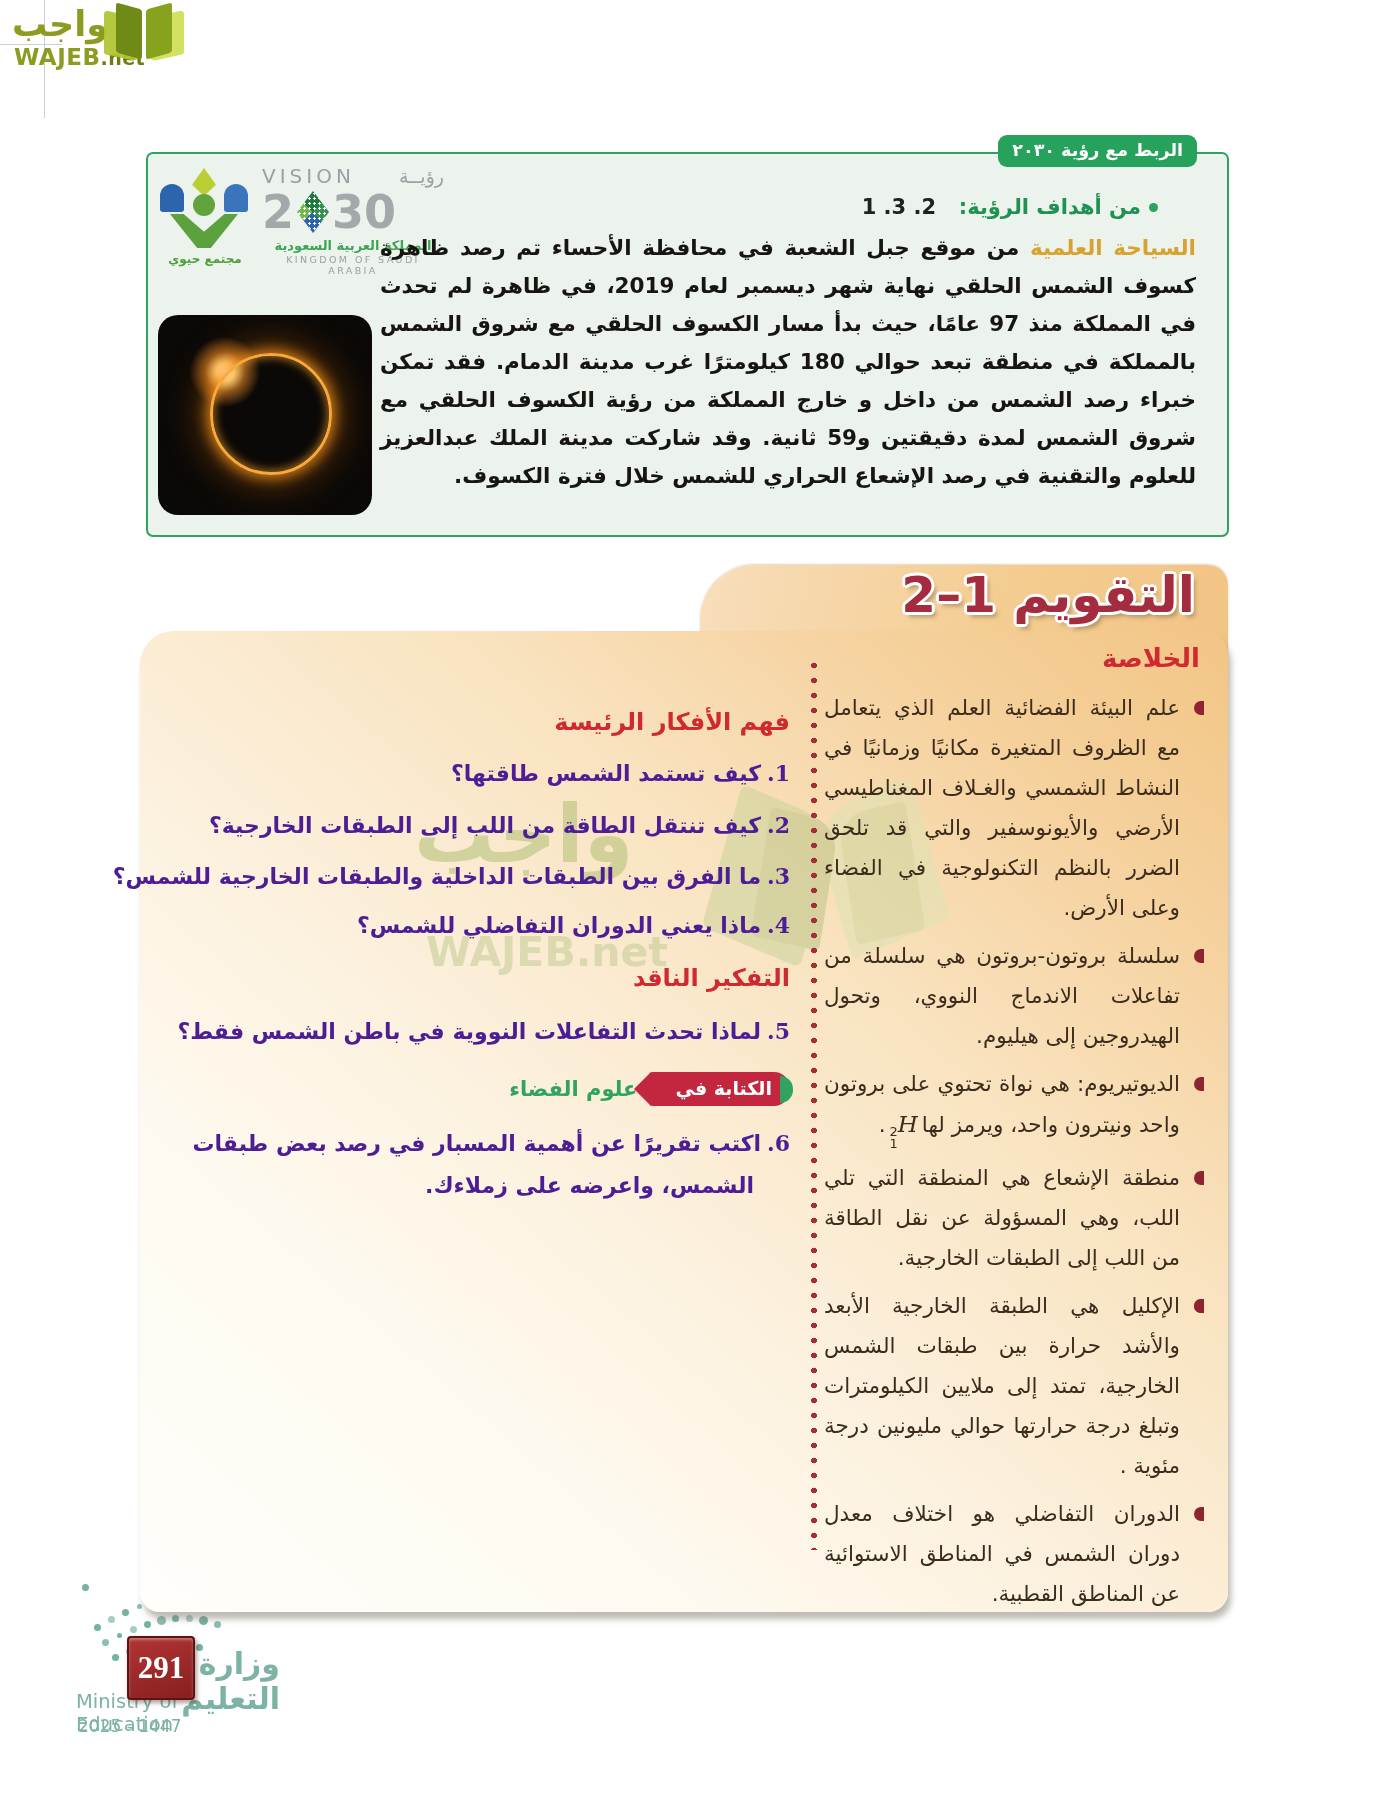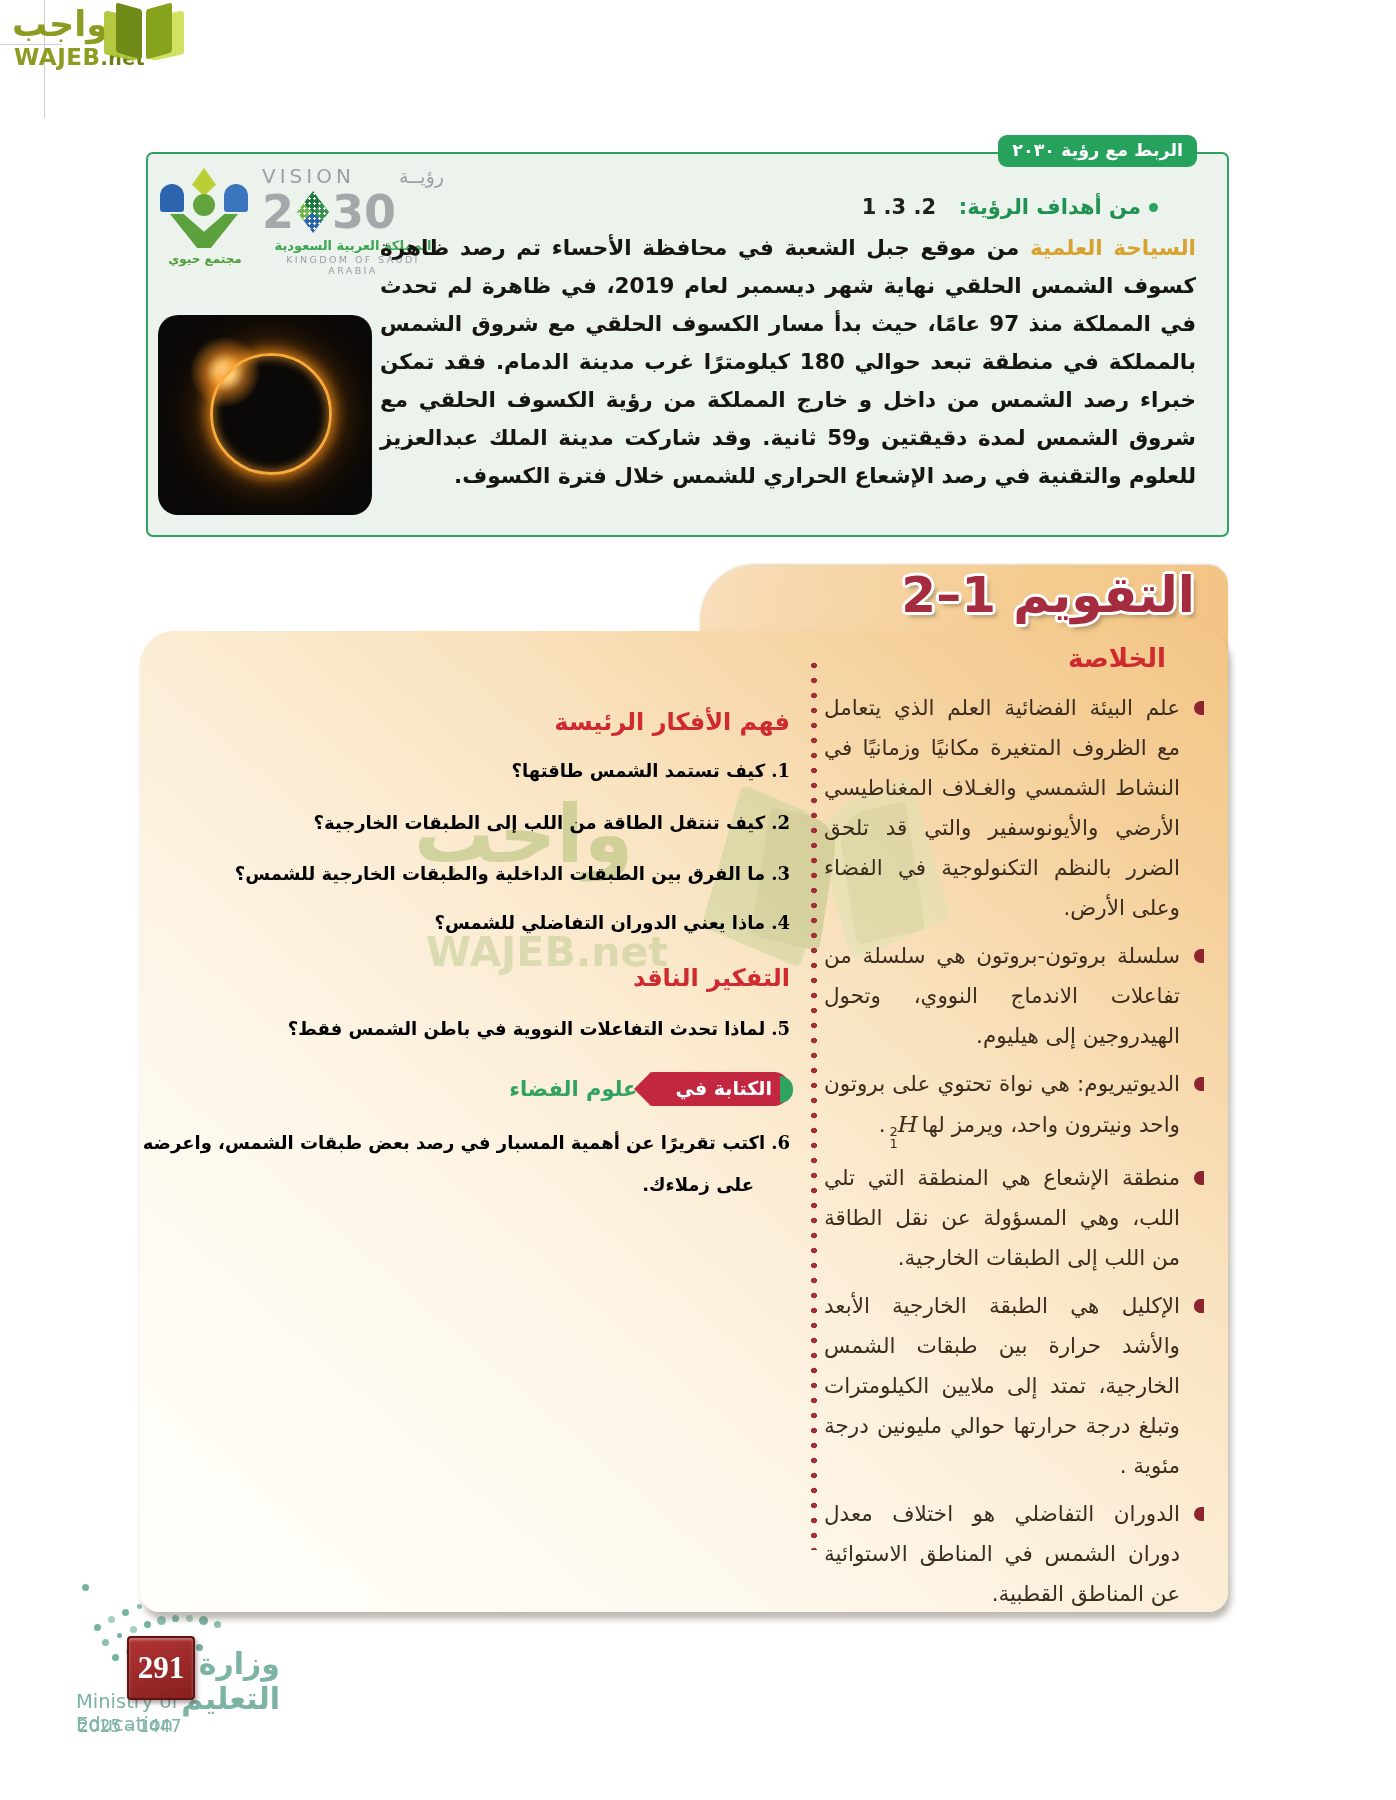--- a/index.html
+++ b/index.html
@@ -79,37 +79,37 @@
   .wm i{position:absolute;display:block;}
   .wb1{left:310px;top:14px;width:106px;height:148px;background:#c7d297;transform:rotate(16deg) skewY(7deg);border-radius:8px 44px 8px 8px;}
   .wb2{left:420px;top:6px;width:106px;height:148px;background:#dce3b4;transform:rotate(-16deg) skewY(-7deg);border-radius:44px 8px 8px 8px;}
   .wb3{left:352px;top:26px;width:70px;height:130px;background:#b5c383;transform:rotate(9deg) skewY(4deg);border-radius:6px 30px 6px 6px;}
   .wb4{left:438px;top:20px;width:70px;height:130px;background:#cbd59e;transform:rotate(-9deg) skewY(-4deg);border-radius:30px 6px 6px 6px;}
 
   .box-title{position:absolute;right:201px;top:566px;direction:rtl;font-size:50px;font-weight:bold;color:#a42c3e;z-index:4;
      text-shadow:-3px 0 0 #fff,3px 0 0 #fff,0 -3px 0 #fff,0 3px 0 #fff,
                  -2px -2px 0 #fff,2px -2px 0 #fff,-2px 2px 0 #fff,2px 2px 0 #fff,
                  4px 5px 4px rgba(120,95,70,.5);}
-  .khulasa{position:absolute;right:230px;top:643px;font-size:26px;font-weight:bold;color:#d02a31;direction:rtl;z-index:4;}
+  .khulasa{position:absolute;right:196px;top:643px;font-size:26px;font-weight:bold;color:#d02a31;direction:rtl;z-index:4;}
 
   .divider{position:absolute;left:810px;top:658px;width:8px;height:892px;z-index:4;
      background-image:radial-gradient(circle at 50% 50%,#a33038 2.7px,rgba(0,0,0,0) 3.1px);
      background-size:8px 15px;background-repeat:repeat-y;}
 
   .summary{position:absolute;left:824px;top:688px;width:382px;direction:rtl;text-align:justify;
      font-size:21.5px;line-height:40px;color:#3c2c1d;z-index:4;}
   .s-item{position:relative;padding-right:26px;margin-bottom:8px;}
   .s-marker{position:absolute;right:2px;top:13px;width:10px;height:14px;background:#8e2430;border-radius:8px 0 0 8px;}
   .isotope{display:inline-block;direction:ltr;font-family:"DejaVu Serif",serif;font-style:italic;margin:0 4px;}
   .iso-stack{display:inline-flex;flex-direction:column;vertical-align:-4px;font-size:13px;line-height:12px;font-style:normal;font-family:"DejaVu Sans",sans-serif;}
   .iso-el{font-size:23px;}
 
   .h-red{position:absolute;right:606px;font-size:24px;font-weight:bold;color:#d02a31;direction:rtl;z-index:4;}
-  .q{position:absolute;right:606px;direction:rtl;text-align:right;font-weight:bold;font-size:18px;
-     color:#000000;white-space:nowrap;z-index:4;}
+  .q{position:absolute;right:606px;direction:rtl;text-align:right;font-weight:bold;font-size:22px;
+     color:#4c1d95;white-space:nowrap;z-index:4;}
   .q .q-num{font-family:"DejaVu Serif",serif;margin-left:6px;}
   .q.wrap{white-space:normal;width:620px;padding-right:36px;text-indent:-36px;line-height:42px;}
 
   .writing-row{position:absolute;right:606px;top:1072px;display:flex;align-items:center;gap:12px;z-index:4;}
   .w-topic{color:#2fa35f;font-weight:bold;font-size:21px;direction:rtl;}
   .ribbon{position:relative;background:#c32740;color:#fff;font-weight:bold;font-size:19px;
           padding:5px 18px 7px 26px;border-radius:4px 16px 16px 4px;direction:rtl;}
   .ribbon::before{content:"";position:absolute;left:-15px;top:0;width:0;height:0;
           border-top:17px solid transparent;border-bottom:17px solid transparent;border-right:17px solid #c32740;}
   .ribbon::after{content:"";position:absolute;right:-3px;top:4px;width:13px;height:27px;background:#2fa35f;border-radius:0 13px 13px 0;}

